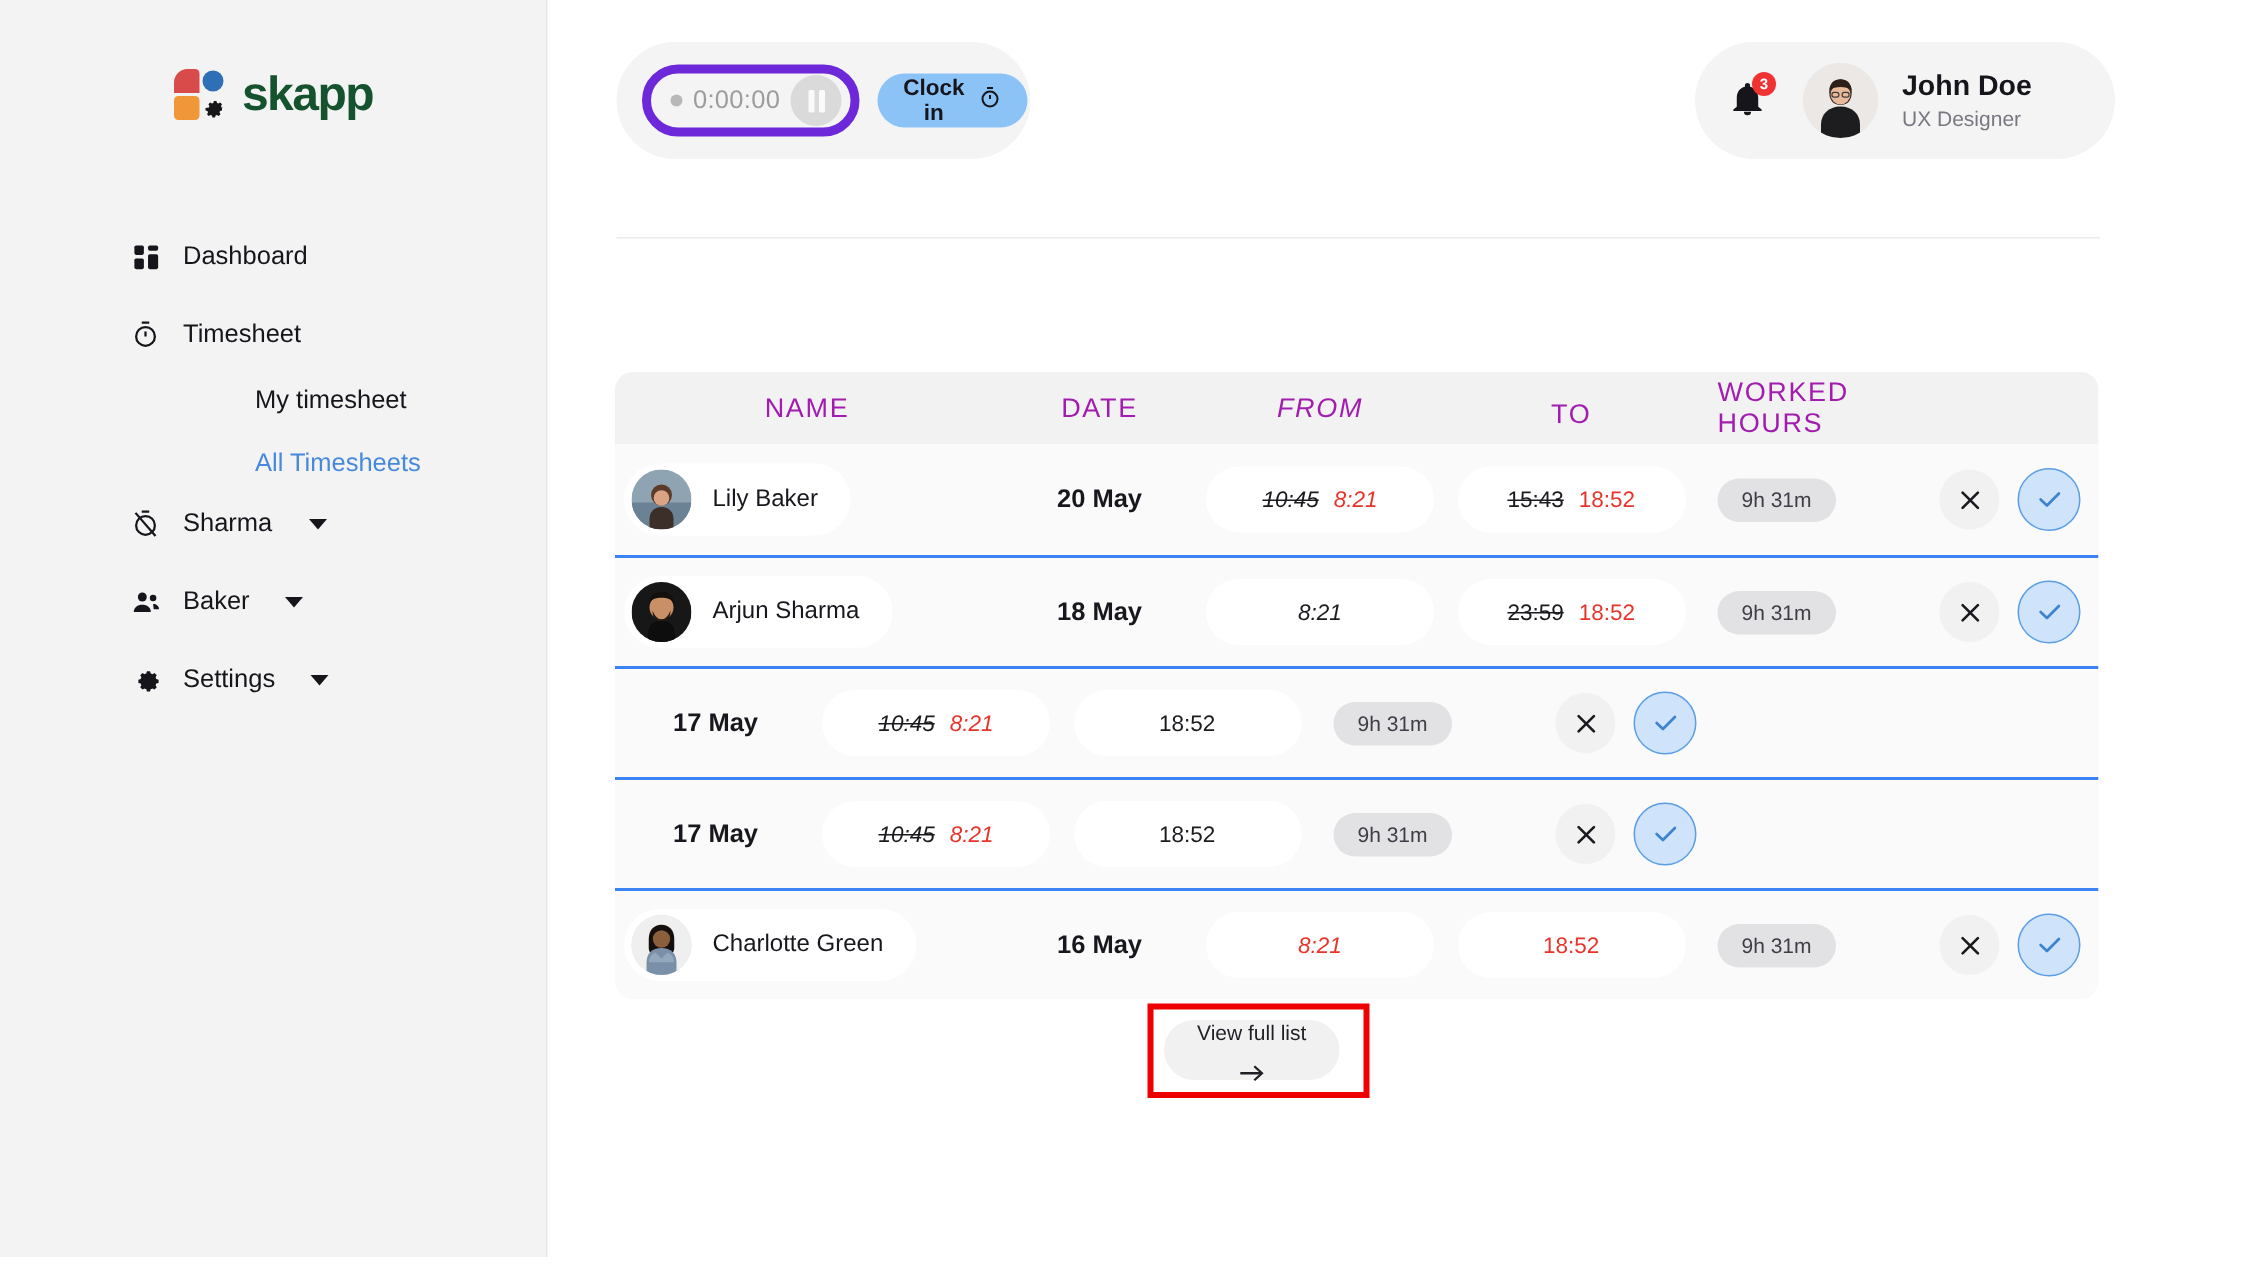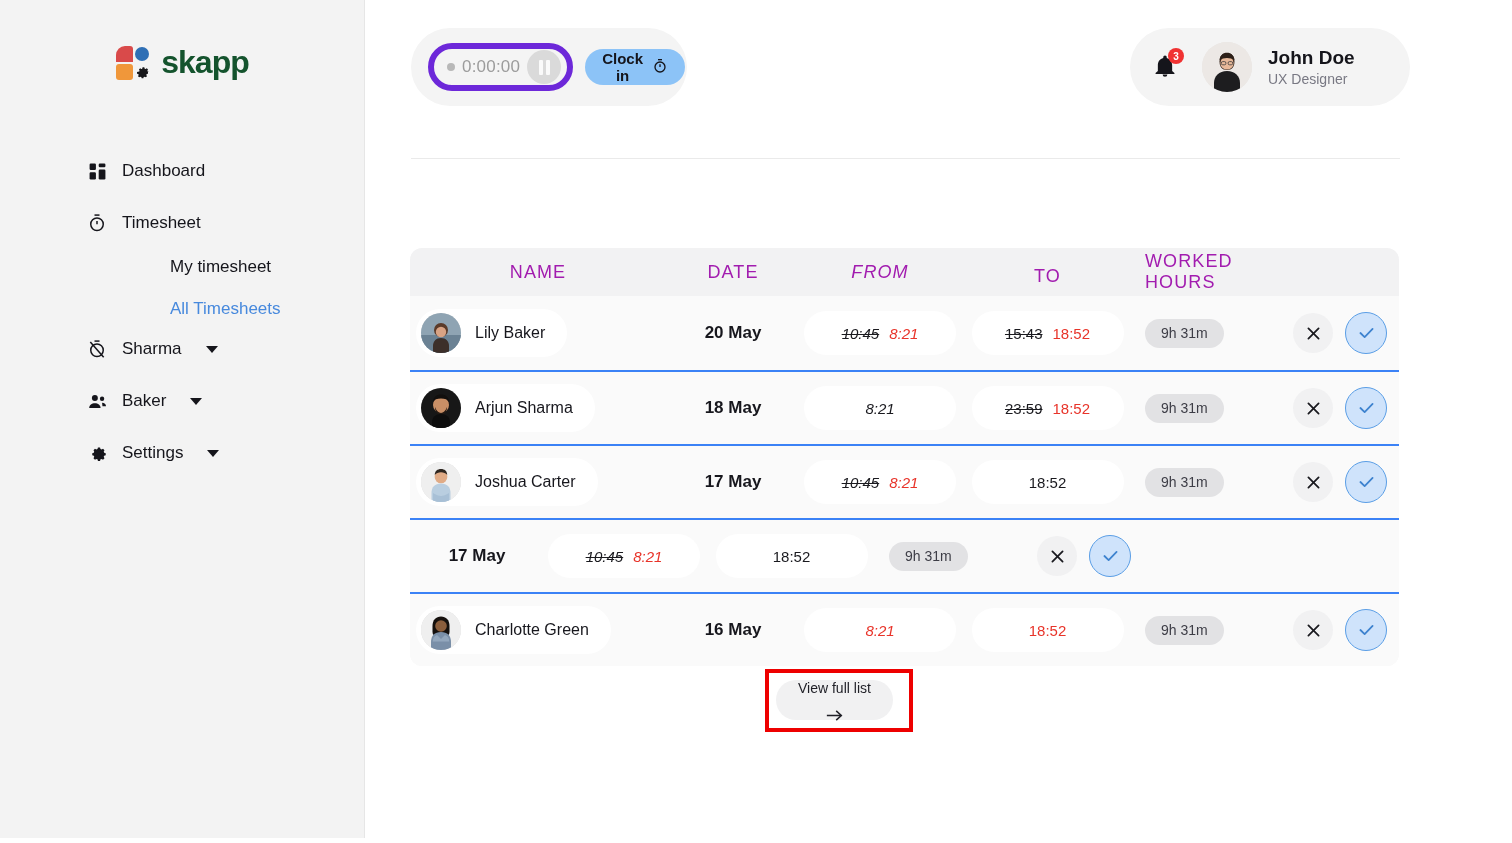--- a/index.html
+++ b/index.html
@@ -459,34 +459,20 @@
       </span>
       <span class="btn-check">
         <svg width="15" height="12" viewBox="0 0 16 12" fill="none" stroke="#3e83cf" stroke-width="1.9" stroke-linecap="round" stroke-linejoin="round">
                     <polyline points="1.5,6 6,10.3 14.5,1.7"></polyline>
                   </svg>
       </span>
     </span>
   </div>
 </div>
 <div class="trow">
-  <div class="cell c-name" style="justify-content:flex-start">
-    <div class="name-pill">
-      <span class="name-avatar">
-        <svg width="40" height="40" viewBox="0 0 40 40">
-                    <rect width="40" height="40" fill="#efefef"></rect>
-                    <circle cx="20" cy="15" r="6.3" fill="#e0ab86"></circle>
-                    <path d="M13.8 13c0-4 2.6-6 6.2-6s6.2 2 6.2 6c-1.4-2-3.6-2.8-6.2-2.8S15.2 11 13.8 13z" fill="#2e2620"></path>
-                    <path d="M20 21.5c6 0 9.5 3.5 9.5 9.5v9h-19v-9c0-6 3.5-9.5 9.5-9.5z" fill="#b9cee0"></path>
-                    <path d="M12 31c3 2 6 3 8 3s5-1 8-3v9H12z" fill="#a8c0d6"></path>
-                  </svg>
-      </span>
-      <span class="name-text">Joshua Carter</span>
-    </div>
-  </div>
   <div class="cell c-date">
     <span class="date-text">17 May</span>
   </div>
   <div class="cell c-from">
     <span class="time-pill">
                 <span class="t-old">10:45</span>
                 <span class="t-new">8:21</span>
               </span>
   </div>
   <div class="cell c-to">

